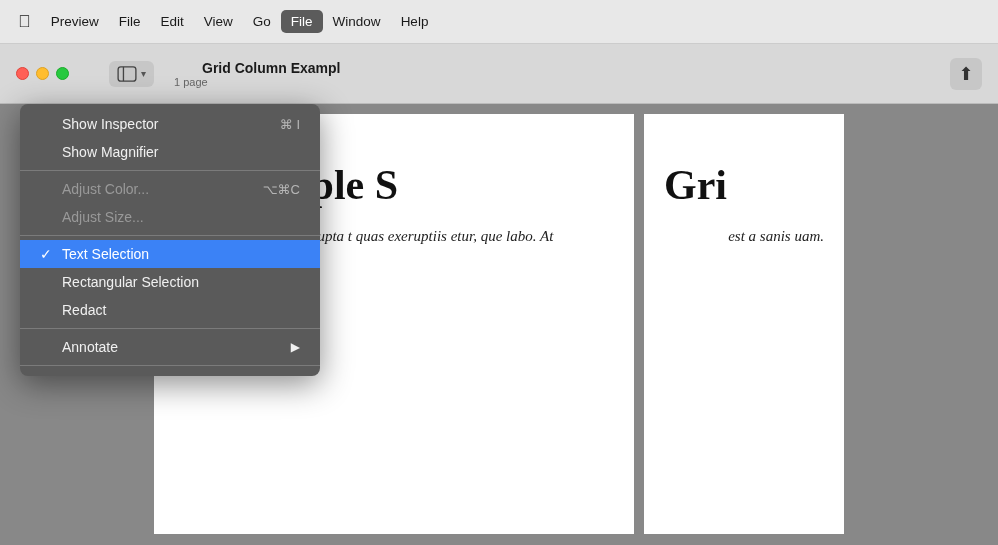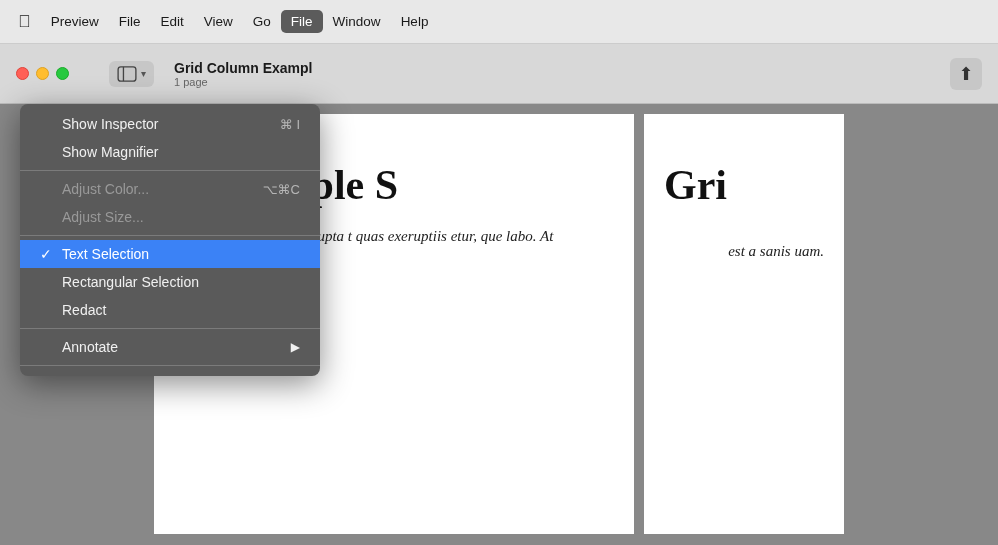--- a/index.html
+++ b/index.html
@@ -96,20 +96,21 @@
     .doc-title-area {
       display: flex;
       flex-direction: column;
       margin-left: 8px;
     }
 
     .doc-title {
       font-size: 14px;
       font-weight: 600;
       color: #1a1a1a;
+      margin-left: 28px;
     }
 
     .doc-subtitle {
       font-size: 11px;
       color: #666;
     }
 
     .toolbar-right {
       margin-left: auto;
       display: flex;
@@ -182,21 +183,21 @@
       line-height: 1.6;
       font-style: italic;
     }
 
     .page-right-title {
       font-size: 42px;
       font-weight: 700;
       font-family: Georgia, serif;
       color: #111;
       line-height: 1.1;
-      margin-bottom: 31px;
+      margin-bottom: 16px;
     }
 
     .page-right-body {
       font-size: 15px;
       font-family: Georgia, serif;
       color: #222;
       line-height: 1.6;
       font-style: italic;
       text-align: right;
     }

